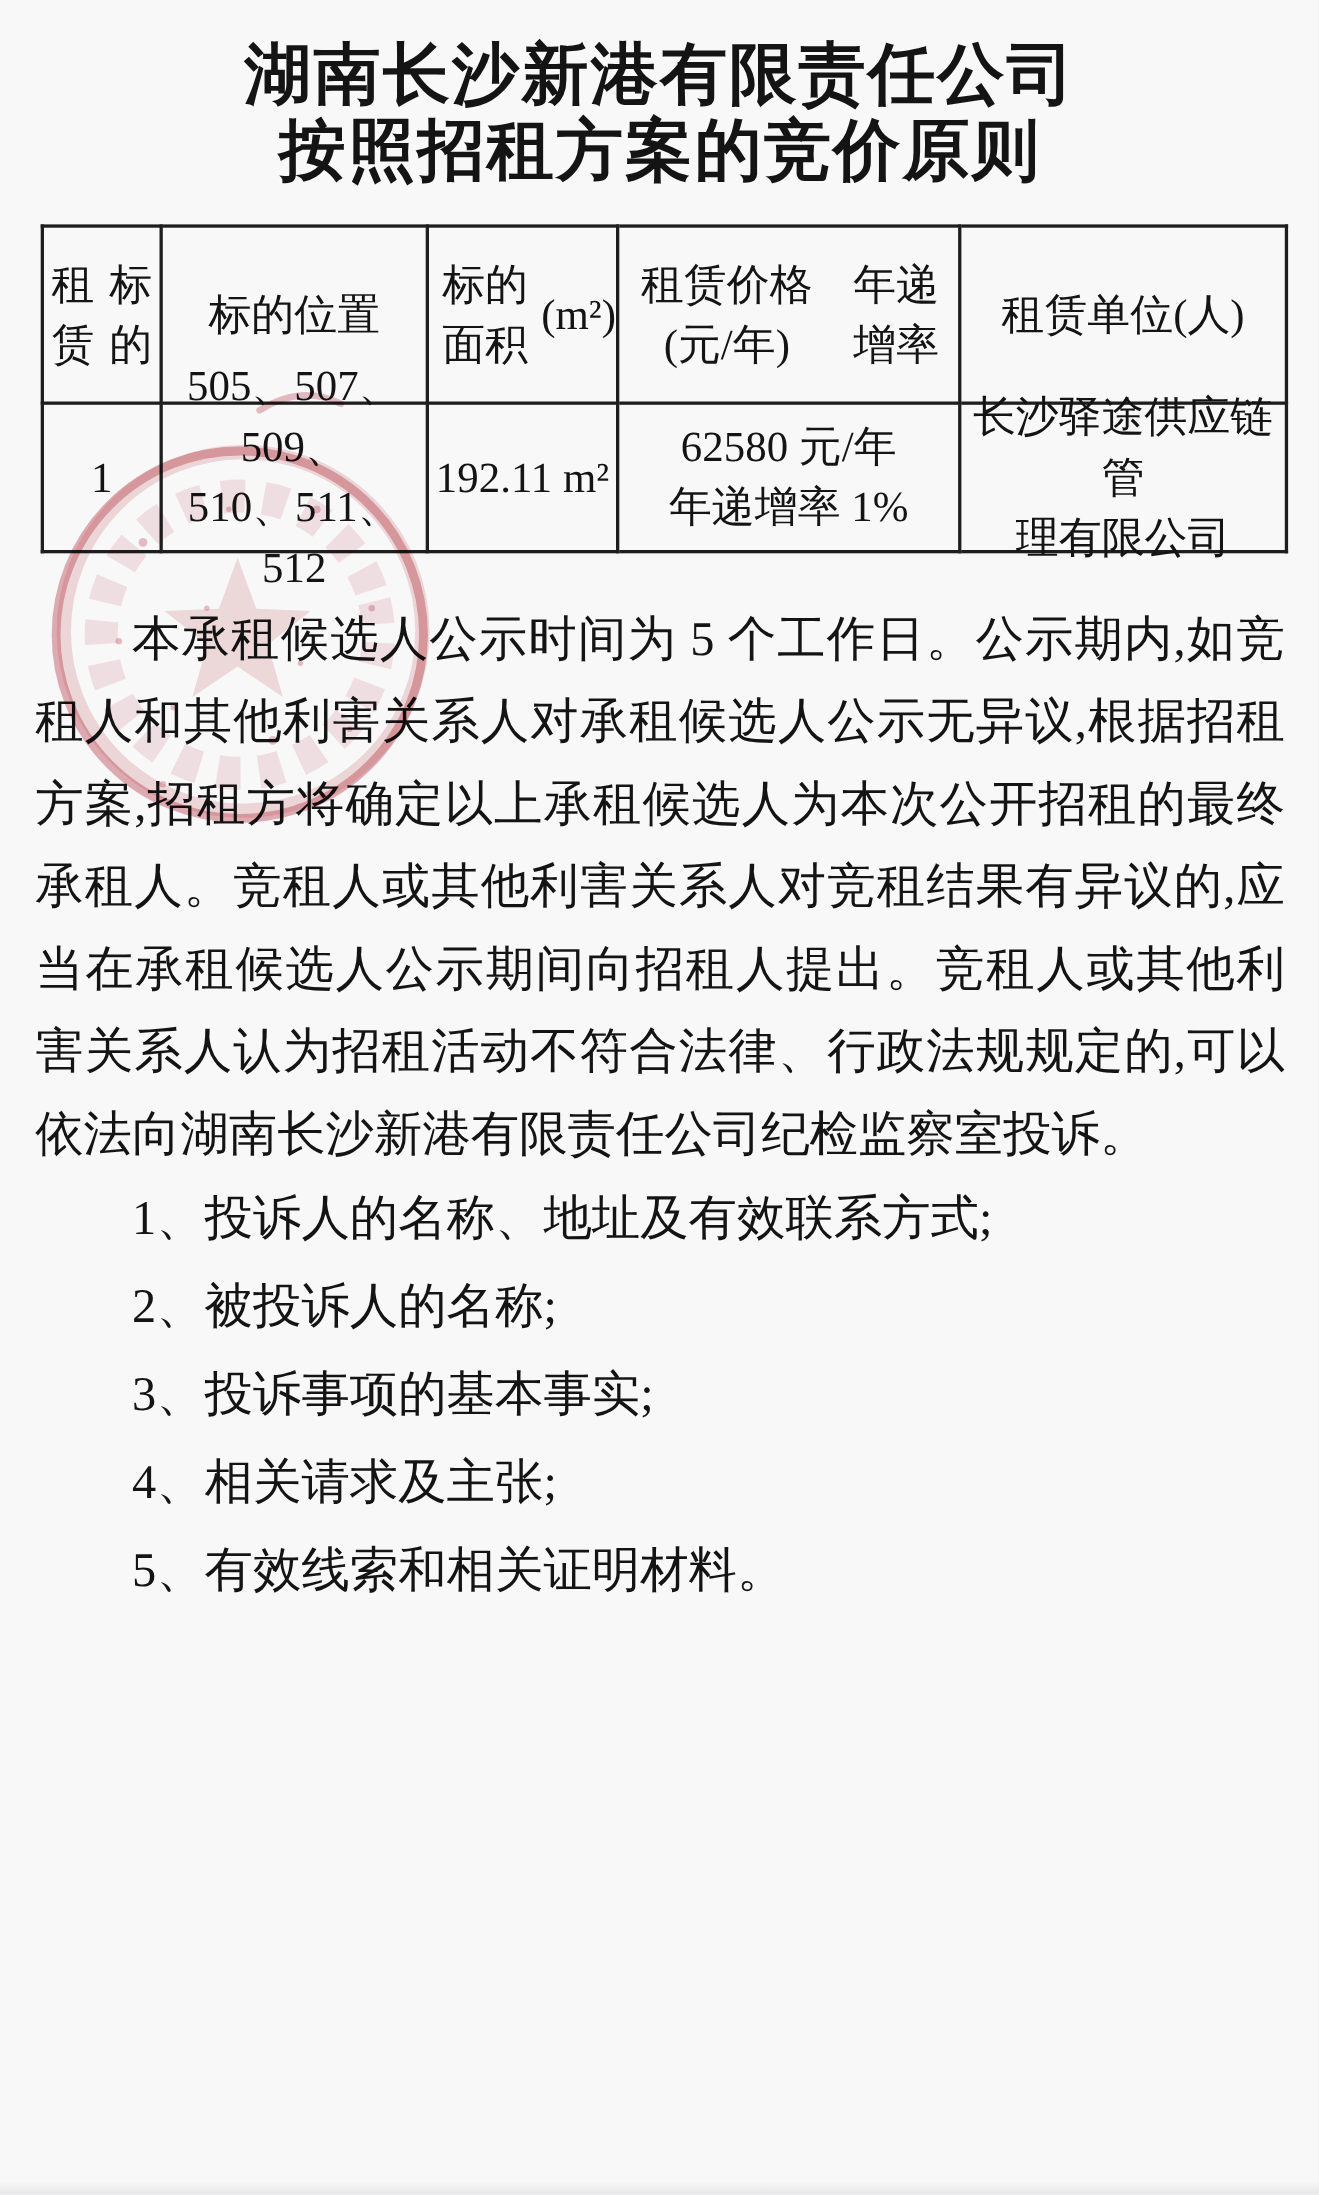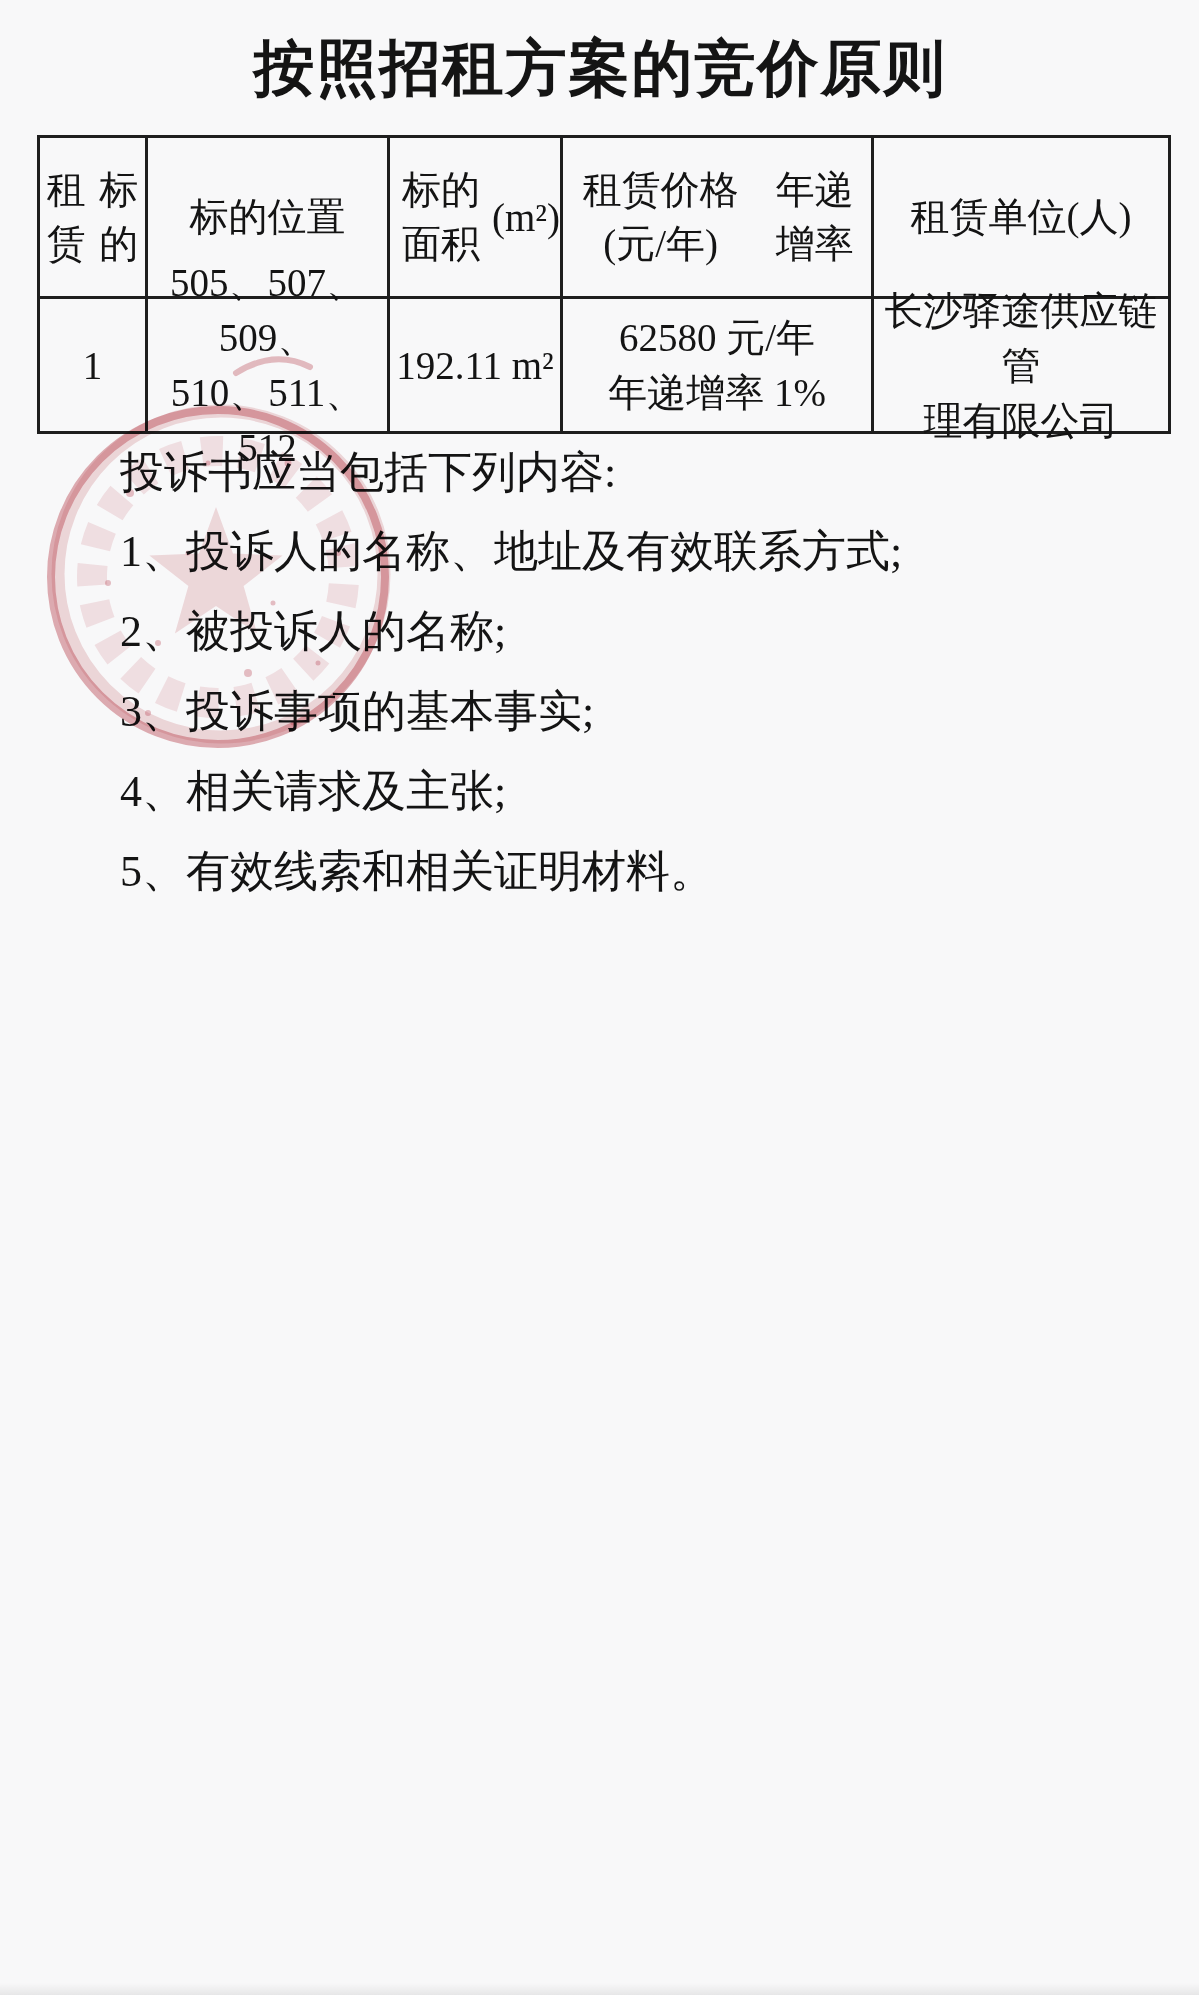--- a/index.html
+++ b/index.html
@@ -55,20 +55,21 @@
     pointer-events:none;
   }
 </style>
 </head>
 <body>
 
 <div class="page">
   <div class="content">
 
     <div class="title-block">
+      <div class="title-line">湖南长沙新港有限责任公司</div>
       <div class="title-line">按照招租方案的竞价原则</div>
     </div>
 
 
     <table class="candidate-table">
       <colgroup>
         <col style="width:108px">
           <col style="width:242px">
           <col style="width:173px">
           <col style="width:311px">
@@ -131,22 +132,22 @@
           <td>
             <div class="dcell">
               <span>长沙驿途供应链管</span>
               <span>理有限公司</span>
             </div>
           </td>
         </tr>
       </tbody>
     </table>
 
+    <p class="para para-publicity">本承租候选人公示时间为 5 个工作日。公示期内,如竞租人和其他利害关系人对承租候选人公示无异议,根据招租方案,招租方将确定以上承租候选人为本次公开招租的最终承租人。竞租人或其他利害关系人对竞租结果有异议的,应当在承租候选人公示期间向招租人提出。竞租人或其他利害关系人认为招租活动不符合法律、行政法规规定的,可以依法向湖南长沙新港有限责任公司纪检监察室投诉。</p>
 
-    <p class="para para-complaint-intro">投诉书应当包括下列内容:</p>
 
     <div class="list-item">1、投诉人的名称、地址及有效联系方式;</div>
     <div class="list-item">2、被投诉人的名称;</div>
     <div class="list-item">3、投诉事项的基本事实;</div>
     <div class="list-item">4、相关请求及主张;</div>
     <div class="list-item">5、有效线索和相关证明材料。</div>
   </div>
 
   <svg class="seal" width="372" height="424" viewBox="0 0 372 424" xmlns="http://www.w3.org/2000/svg">
     <g>

